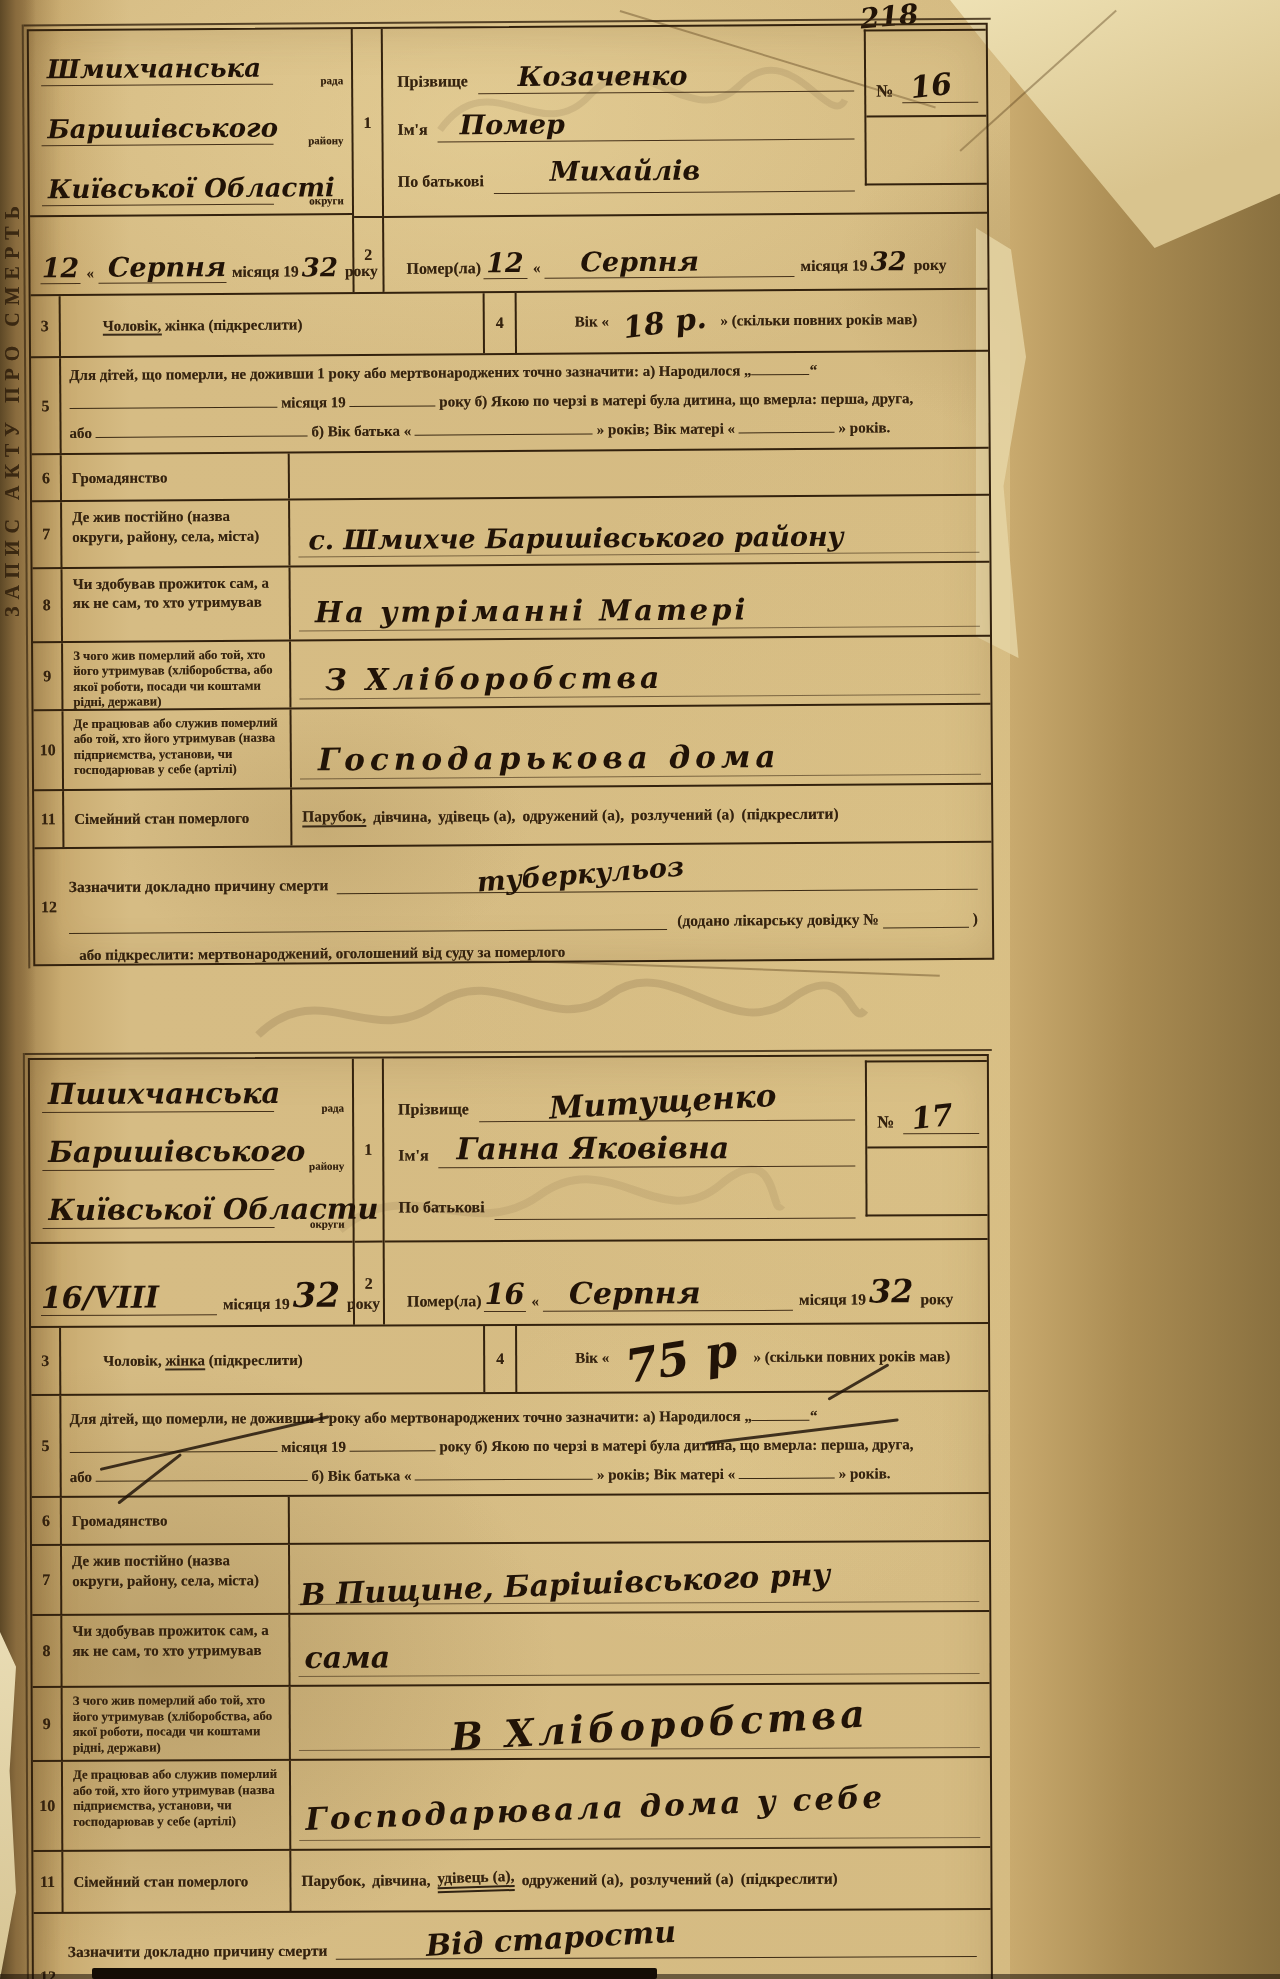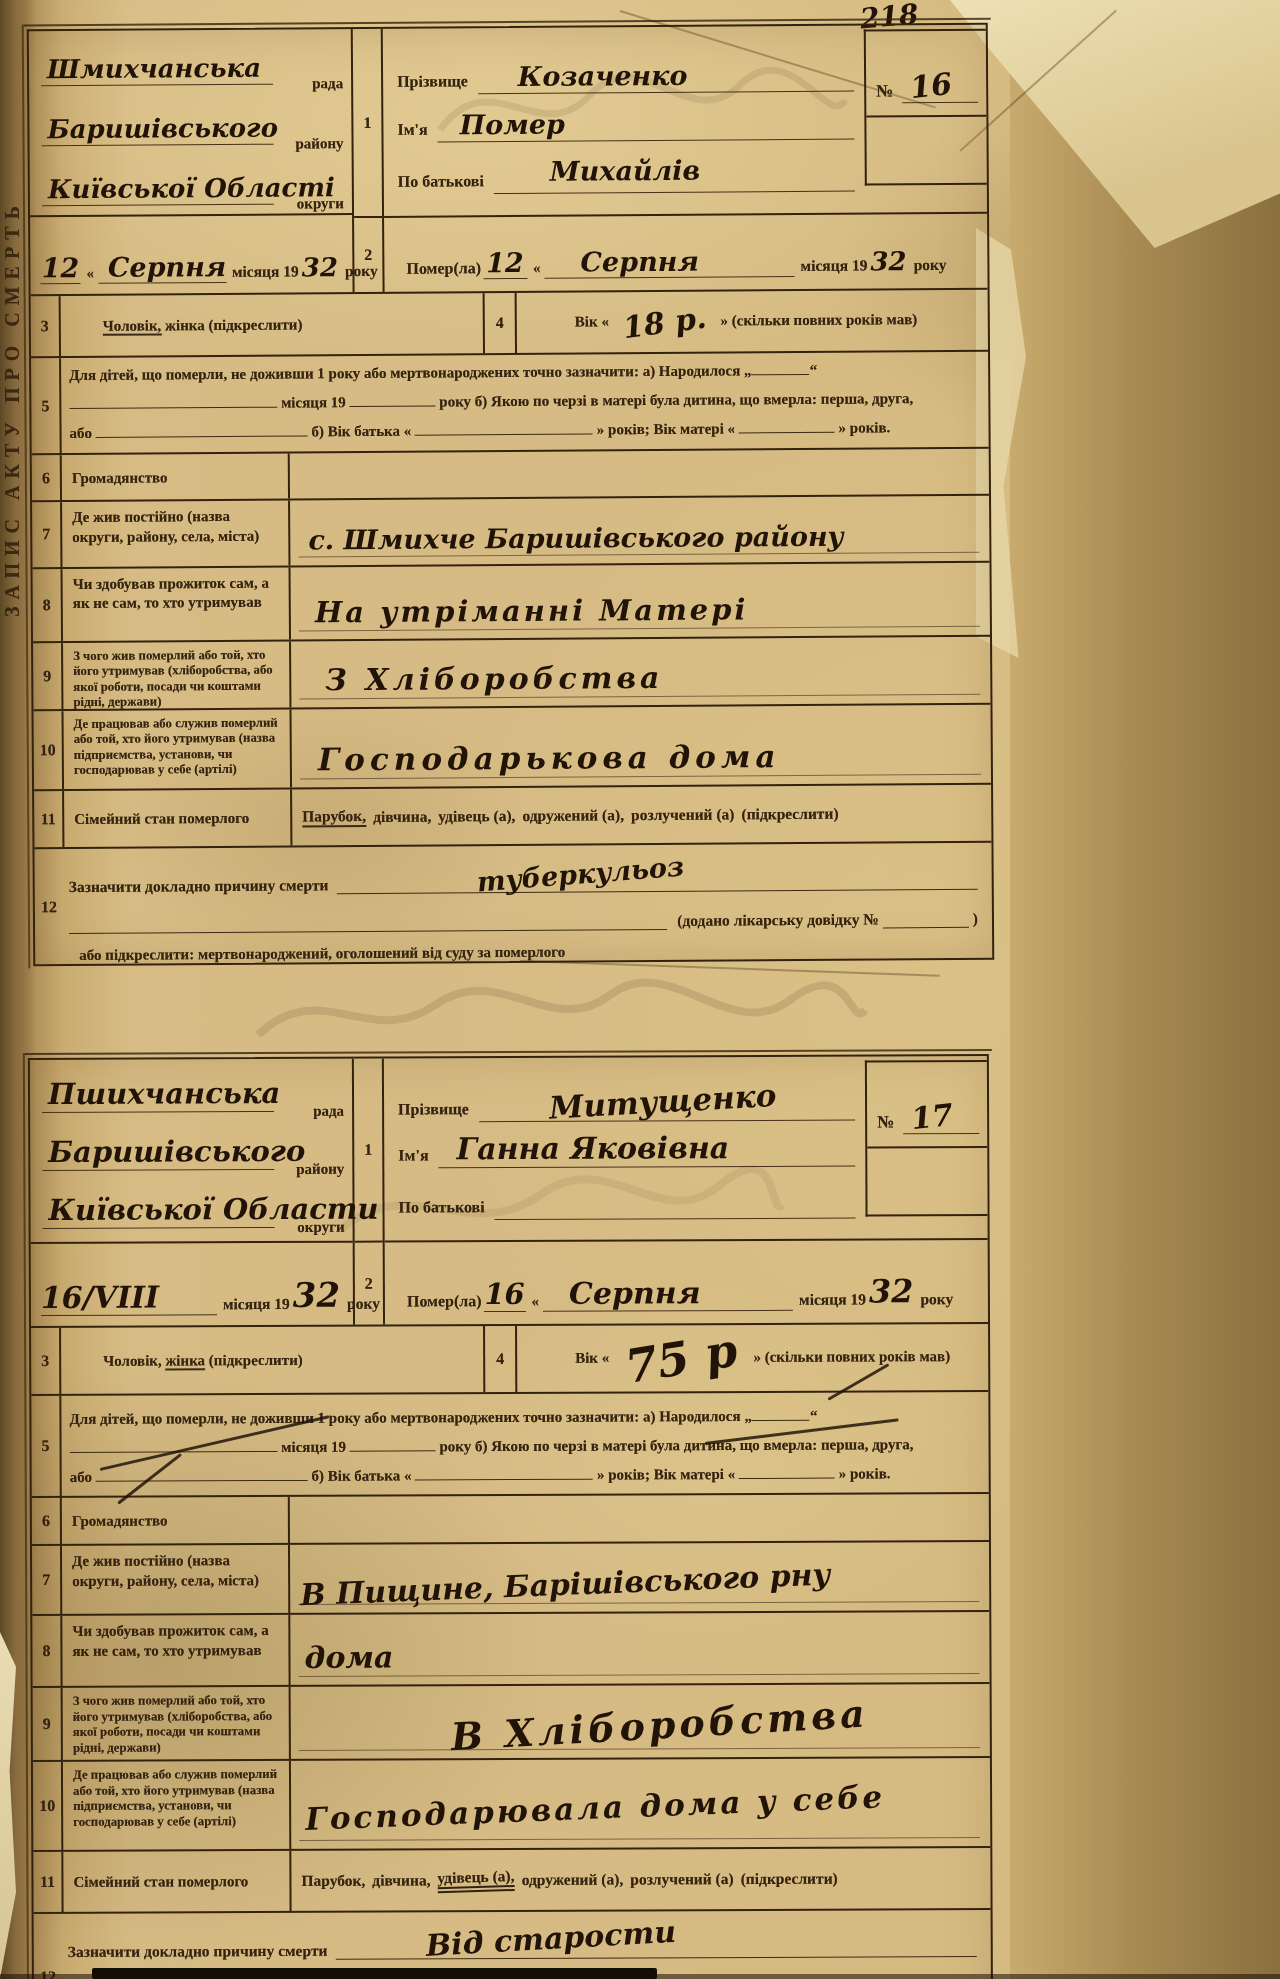--- a/index.html
+++ b/index.html
@@ -57,21 +57,21 @@
   .h-left-bot{flex:1;display:flex;align-items:flex-end;padding:0 6px 10px 10px;}
   .h-num{width:28px;flex:0 0 28px;border-right:2.4px solid #33220e;display:flex;flex-direction:column;}
   .h-num .n1{border-bottom:2.4px solid #33220e;display:flex;align-items:center;justify-content:center;font-size:16px;}
   .h-num .n2{flex:1;display:flex;align-items:center;justify-content:center;font-size:16px;}
   .h-right{flex:1;display:flex;flex-direction:column;min-width:0;}
   .h-right-top{border-bottom:2.4px solid #33220e;position:relative;padding:6px 132px 0 14px;}
   .h-right-bot{flex:1;display:flex;align-items:flex-end;padding:0 10px 12px 16px;white-space:nowrap;overflow:hidden;}
   .sigline{position:relative;}
   .sigline .rule{position:absolute;left:2px;right:72px;bottom:9px;border-bottom:1.8px solid #45311a;}
   .sigline .hw{position:absolute;left:8px;bottom:11px;font-size:26px;}
-  .sigline .suffix{position:absolute;right:2px;bottom:1px;font-size:15px;}
+  .sigline .suffix{position:absolute;right:2px;bottom:7px;font-size:11px;}
   .fline{display:flex;align-items:flex-end;position:relative;}
   .fline .flab{font-size:16px;padding-bottom:4px;white-space:nowrap;}
   .fline .fval{flex:1;border-bottom:1.7px solid #45311a;margin-left:10px;position:relative;height:100%;}
   .fline .fv{position:absolute;bottom:1px;font-size:27px;}
   .nobox{position:absolute;right:0;top:4px;width:120px;height:152px;border:2.6px solid #33220e;
     border-right:none;display:flex;flex-direction:column;background:rgba(225,200,140,.12);}
   .nocell1{height:84px;border-bottom:2.4px solid #33220e;position:relative;}
   .nocell1 .plbl{position:absolute;left:10px;bottom:14px;font-size:17px;}
   .nocell1 .hw{position:absolute;left:44px;bottom:12px;font-size:30px;transform:rotate(-6deg);}
   .nocell1 .no-rule{position:absolute;left:36px;right:8px;bottom:12px;border-bottom:1.7px solid #45311a;}
@@ -469,21 +469,21 @@
       <div class="valcell">
         <span class="vrule"></span>
         <span class="hw vhw" style="left:10px;font-size:30px;transform:rotate(-2deg);">В Пищине, Барішівського рну</span>
       </div>
     </div>
     <div class="band" style="height:70px;">
       <div class="numcol plbl">8</div>
       <div class="labcell plbl lab15" style="width:228px;flex:0 0 228px;">Чи здобував прожиток сам, а як не сам, то хто утримував</div>
       <div class="valcell">
         <span class="vrule"></span>
-        <span class="hw vhw" style="left:14px;font-size:30px;">дома</span>
+        <span class="hw vhw" style="left:14px;font-size:30px;">сама</span>
       </div>
     </div>
     <div class="band" style="height:72px;">
       <div class="numcol plbl">9</div>
       <div class="labcell plbl lab12" style="width:228px;flex:0 0 228px;">З чого жив померлий або той, хто його утримував (хліборобства, або якої роботи, посади чи коштами рідні, держави)</div>
       <div class="valcell" style="overflow:visible;z-index:2;">
         <span class="vrule"></span>
         <span class="hw vhw" style="left:160px;font-size:38px;letter-spacing:4px;transform:rotate(-3deg);">В Хліборобства</span>
       </div>
     </div>

